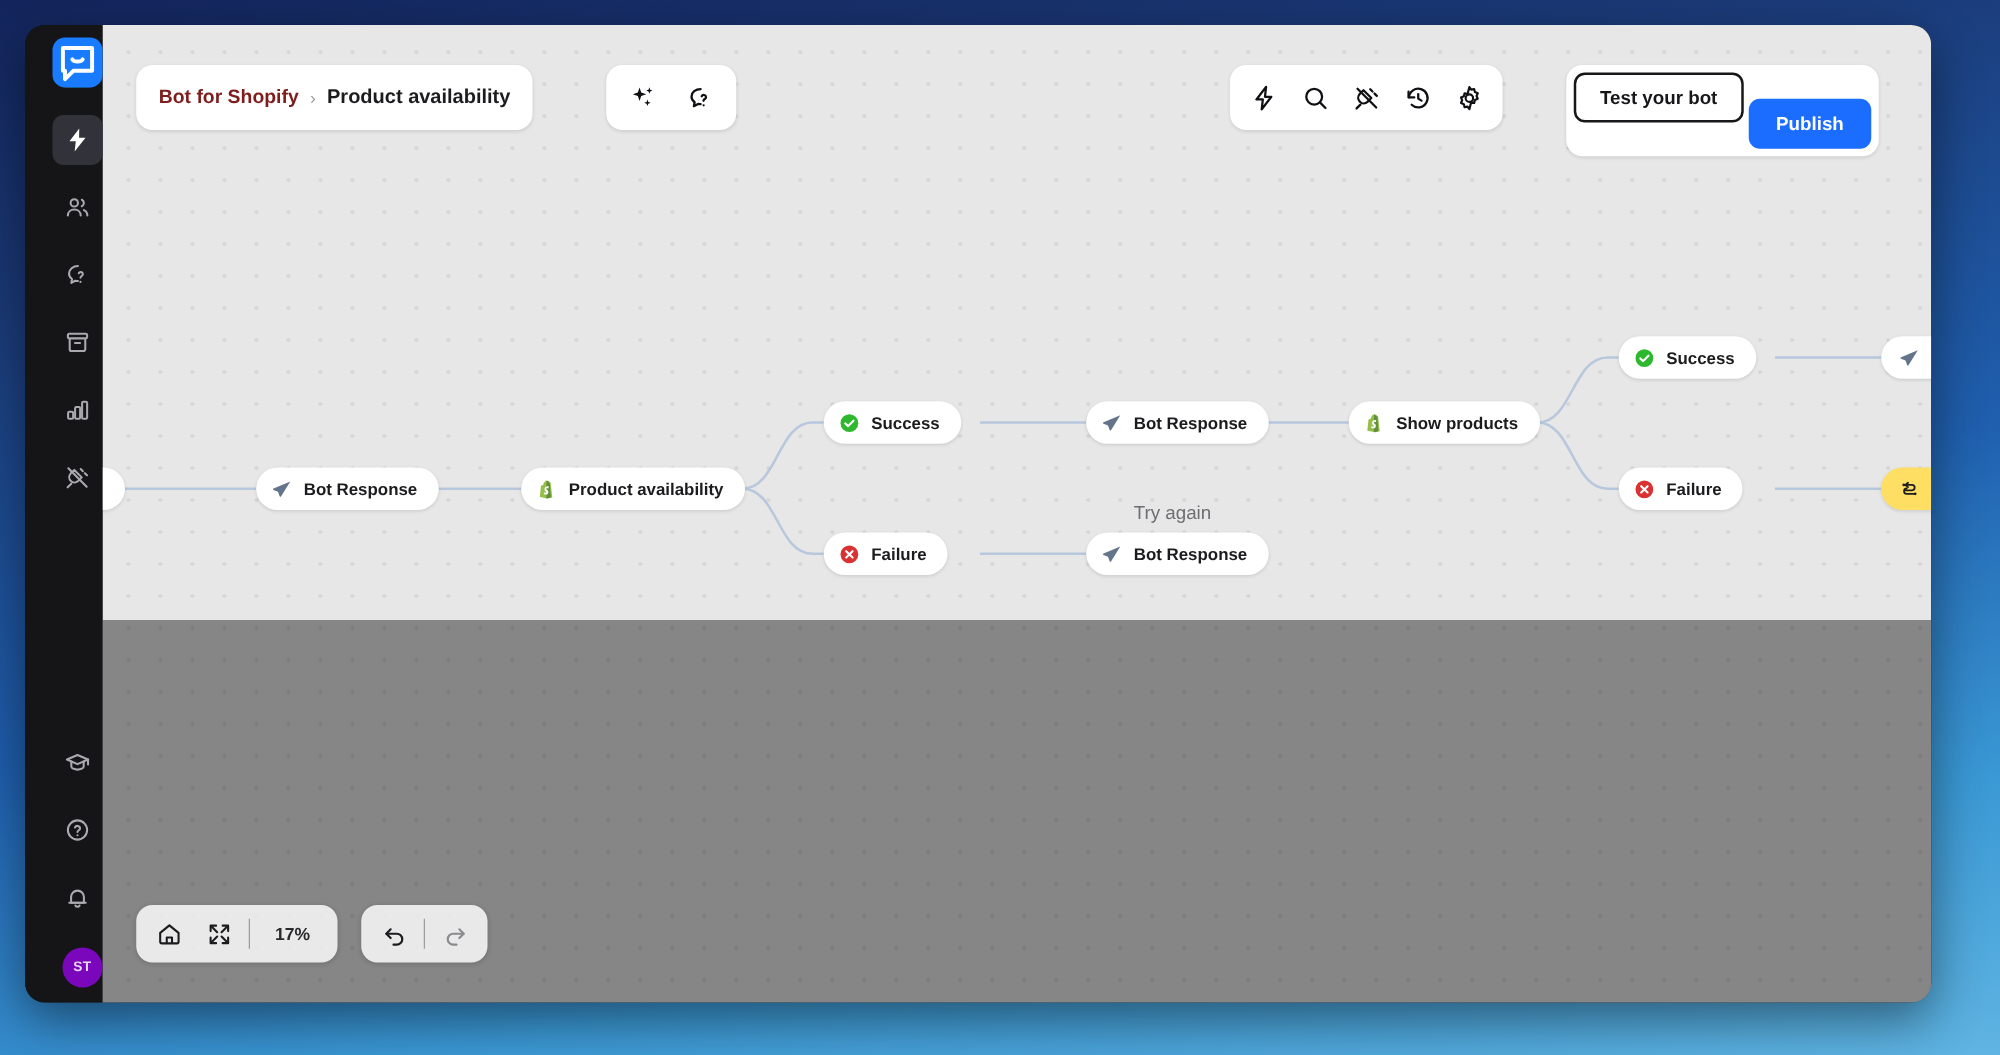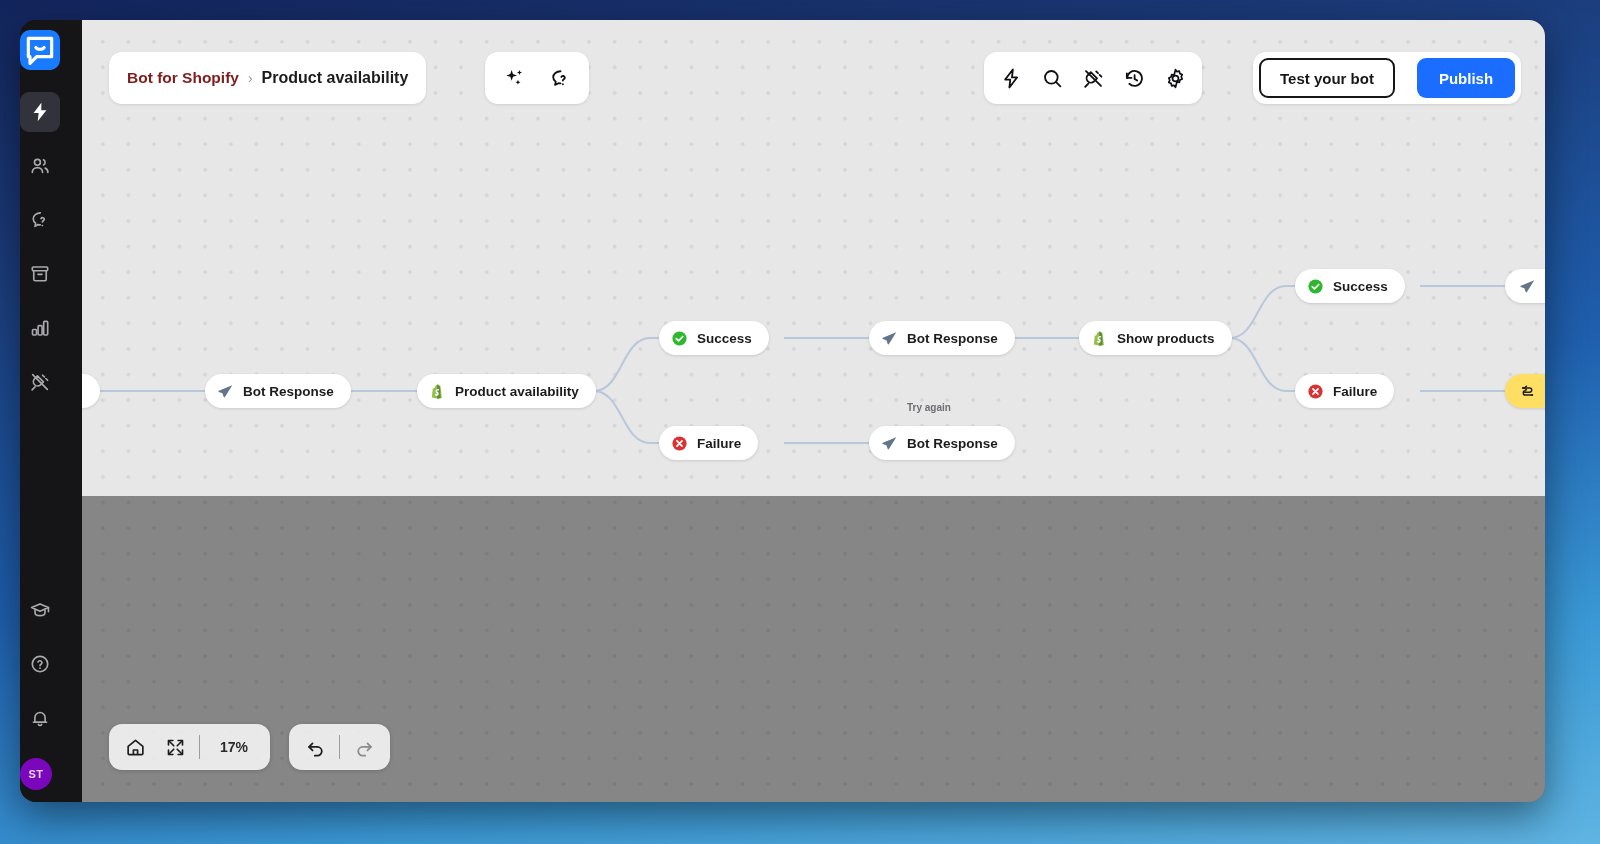--- a/index.html
+++ b/index.html
@@ -22,21 +22,21 @@
     border-radius: 16px;
     overflow: hidden;
     display: flex;
     box-shadow: 0 14px 40px rgba(0,0,0,.45);
   }
 
   
   #rail {
     width: 62px; flex: 0 0 62px;
     background: #151518;
-    display: flex; flex-direction: column; align-items: flex-start;
+    display: flex; flex-direction: column; align-items: flex-end;
     padding-top: 10px; padding-bottom: 12px;
     position: relative; z-index: 5;
   }
   .logo-wrap { position: relative; margin-bottom: 18px; width: 40px; height: 44px;}
   .logo-stripes{
     position:absolute; left:3px; top:30px; width:34px; height:10px; border-radius:0 0 8px 8px; overflow:hidden;
     display:flex;
   }
   .logo-stripes i{ flex:1; height:100%; display:block;}
   .logo-tile {
@@ -92,53 +92,54 @@
   #ai-bar { left: 403px; top: 32px; height: 52px; padding: 0 11px; gap: 10px;}
   .icon-btn {
     width: 36px; height: 36px; border-radius: 8px;
     display: flex; align-items: center; justify-content: center; cursor: pointer;
   }
   .icon-btn svg { width: 23px; height: 23px; }
 
   #tools-bar { left: 902px; top: 32px; height: 52px; padding: 0 9px; gap: 5px; }
 
   #action-group { position: absolute; left: 1171px; top: 32px; z-index: 6;
-     background:#fff; border-radius:13px; padding:6px; display:flex; gap:22px; align-items:flex-start;
+     background:#fff; border-radius:13px; padding:6px; display:flex; gap:4px; align-items:flex-start;
      box-shadow: 0 1px 3px rgba(0,0,0,.10);}
   .btn-outline {
     height: 40px; padding: 0 19px; border-radius: 9px;
     border: 2px solid #17171a; background: #fff; color: #17171a;
     font-size: 15px; font-weight: 700; cursor: pointer;
     font-family: inherit;
   }
   .btn-primary {
     height: 40px; padding: 0 22px; border-radius: 9px;
     border: none; background: #1a6dff; color: #fff;
     font-size: 15px; font-weight: 700; cursor: pointer;
     font-family: inherit;
+    margin-top: 21px;
   }
 
   
   #flow { position: absolute; inset: 0; z-index: 2; }
   #wires { position: absolute; inset: 0; z-index: 1; pointer-events: none; }
   .node {
     position: absolute; z-index: 2;
     height: 34px; background: #fff; border-radius: 17px;
     display: flex; align-items: center; gap: 9px;
     padding: 0 17px 0 12px;
     font-size: 13.5px; font-weight: 700; color: #1c1c1f;
     box-shadow: 0 1px 3px rgba(0,0,0,.13);
     white-space: nowrap; cursor: pointer;
   }
   .node.yellow { background: #ffdf63; }
   .node .ico { width: 17px; height: 17px; flex: 0 0 17px; display:flex; align-items:center; justify-content:center;}
   .node .ico svg { width: 17px; height: 17px; }
   .edge-label {
     position: absolute; z-index: 2;
-    font-size: 10px; color: #6d6d72; font-weight: 700;
+    font-size: 15px; color: #6d6d72; font-weight: 400;
     white-space: nowrap;
   }
 
   
   .ctrl-bar {
     position: absolute; z-index: 6; bottom: 32px;
     background: rgba(255,255,255,.82); border-radius: 13px;
     display: flex; align-items: center; height: 46px;
     box-shadow: 0 1px 4px rgba(0,0,0,.16);
   }

